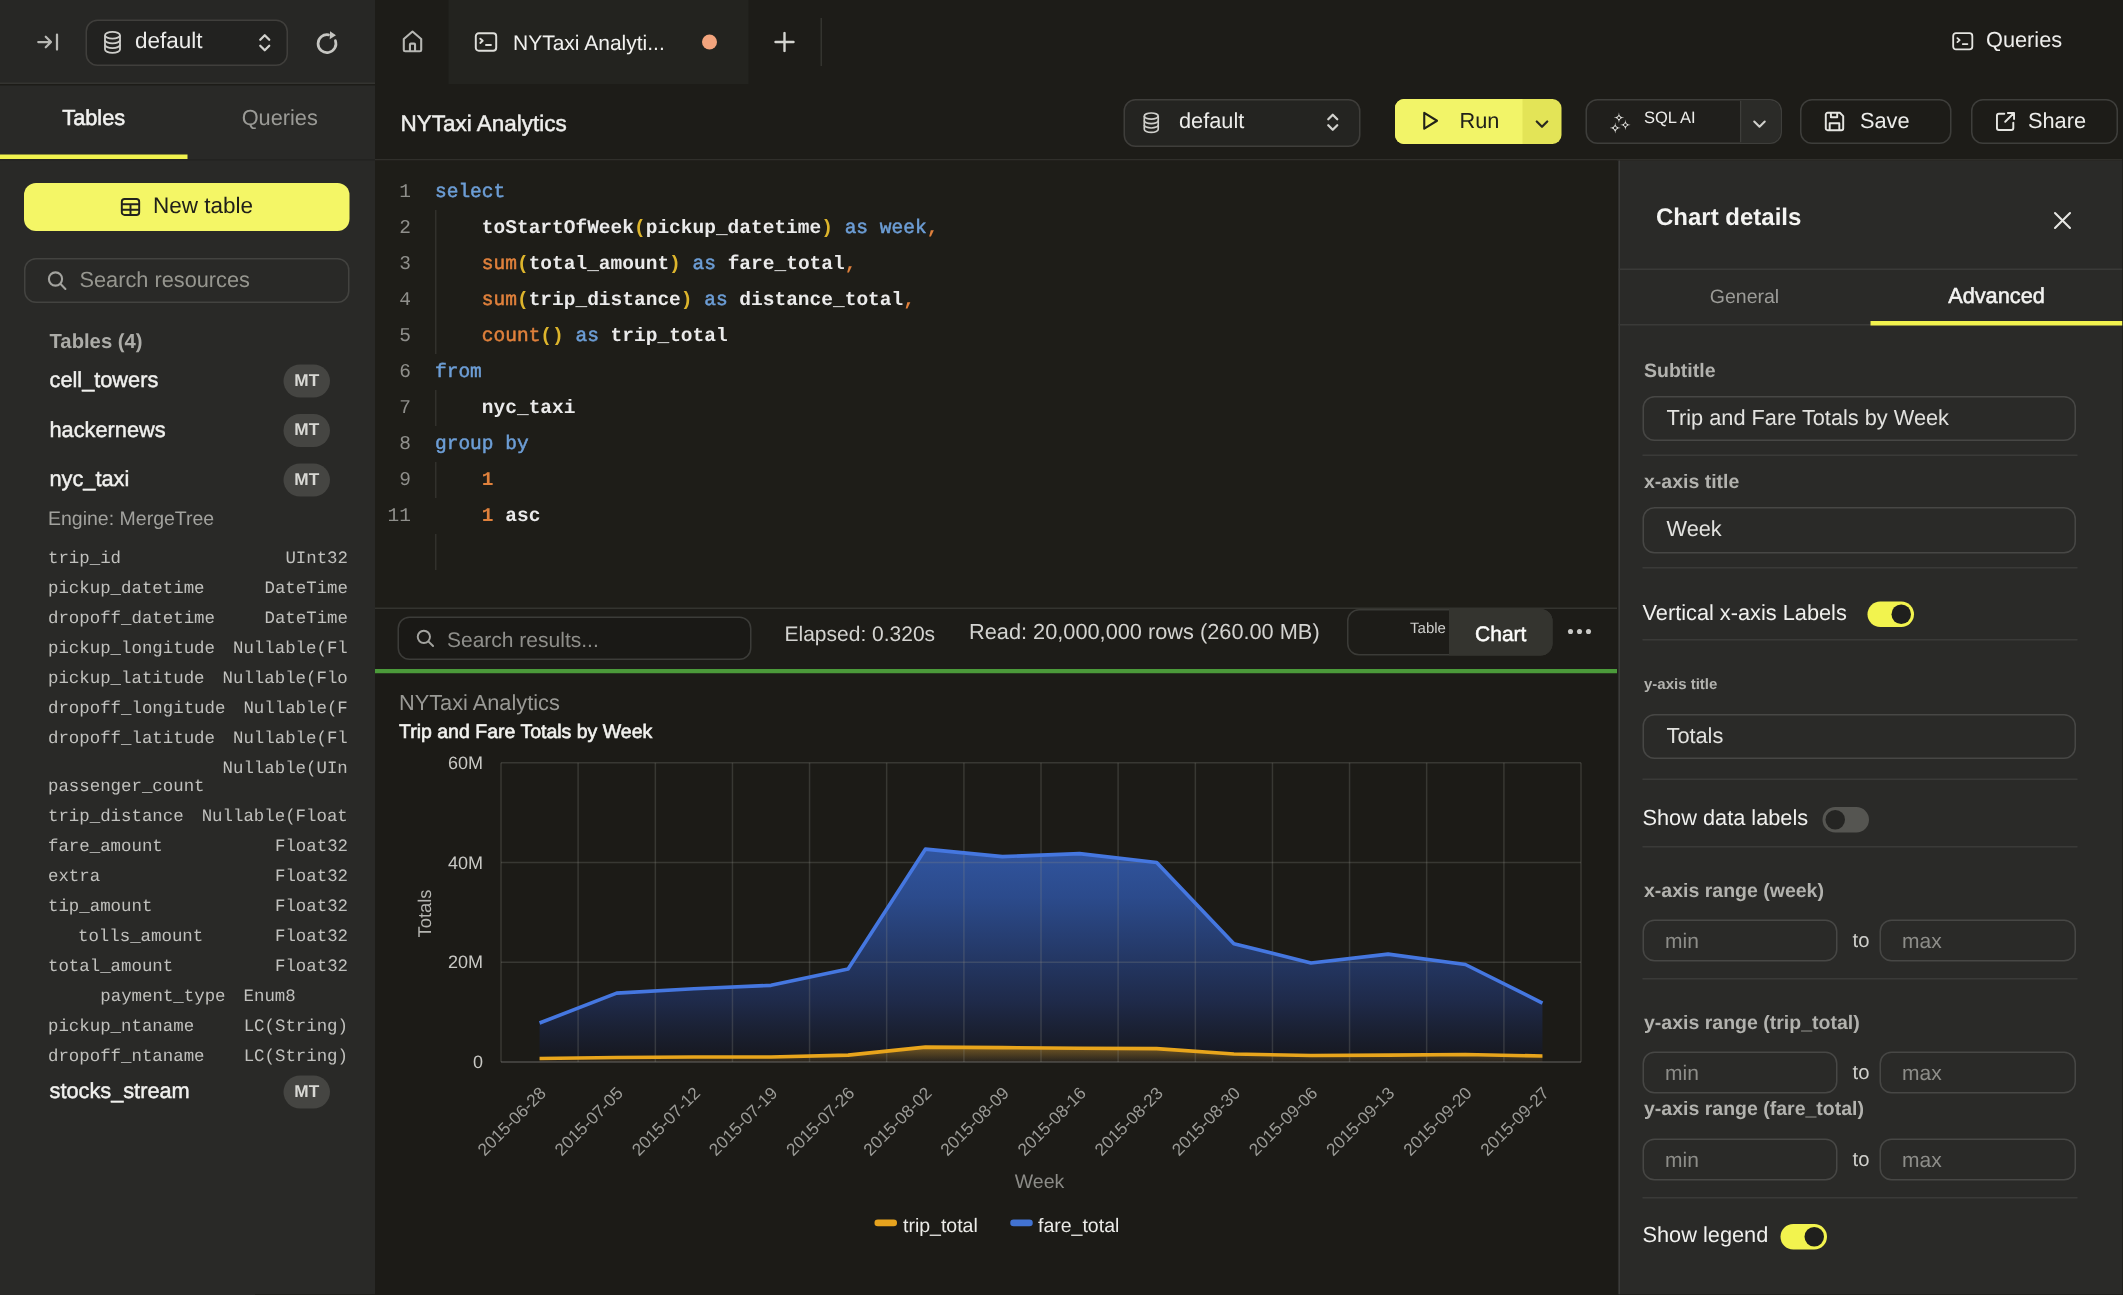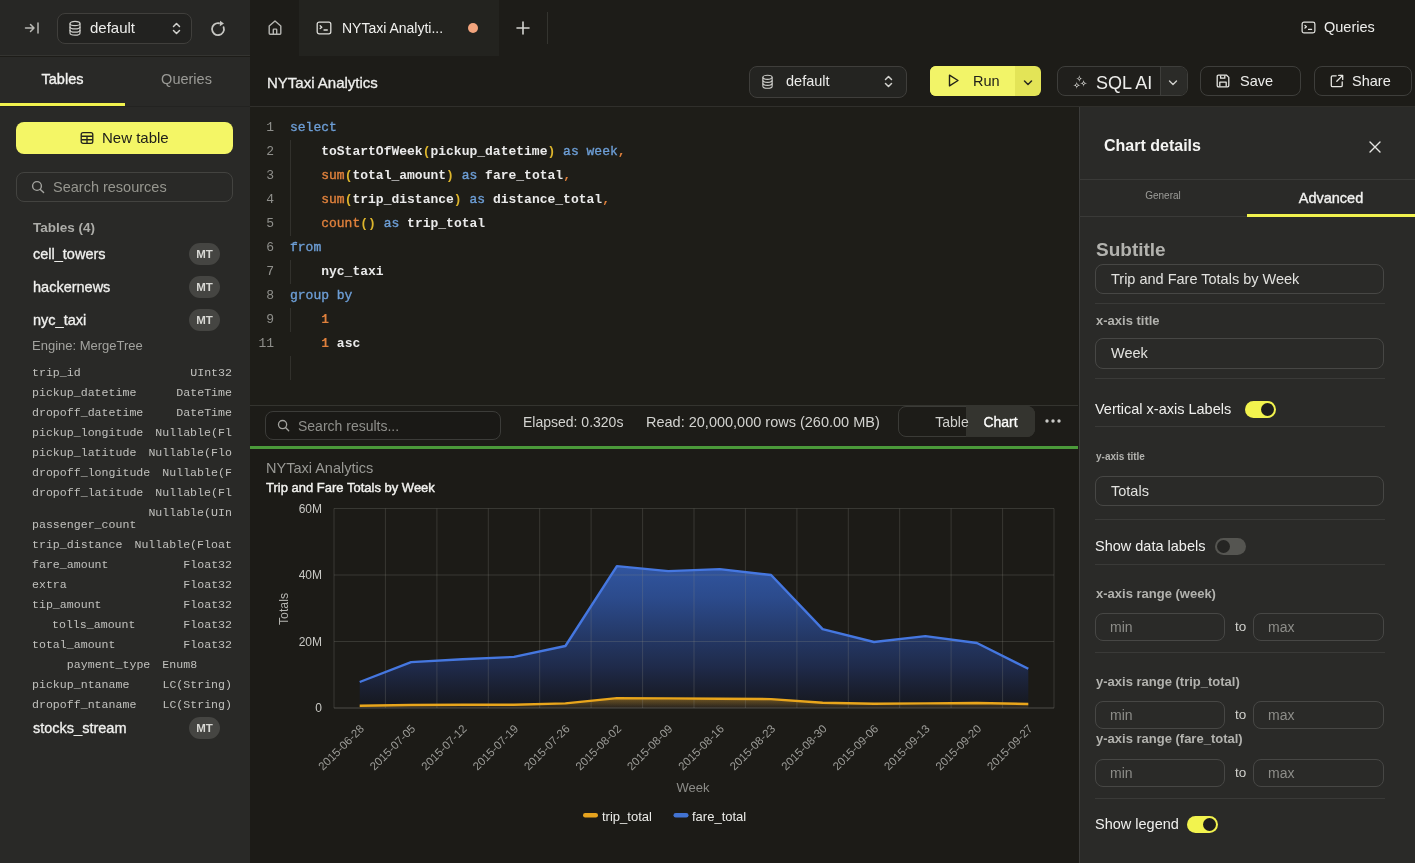--- a/index.html
+++ b/index.html
@@ -193,21 +193,21 @@
     <path d="M2.5 4 6 7.5 9.5 4"></path>
   </svg>
 
   <div class="abs" style="left:1057px;top:66px;width:131px;height:30px;background:#201f1c;border:1px solid #3e3e3b;border-radius:8px;"></div>
   <div class="abs" style="left:1160px;top:67px;width:27px;height:28px;background:#2b2b28;border-radius:0 7px 7px 0;border-left:1px solid #3e3e3b;"></div>
   <svg class="abs" style="left:1072px;top:73px;" width="16" height="16" viewBox="0 0 16 16" fill="#e8e8e4" fill-rule="evenodd">
     <path d="M7.3 1.9Q7.3 5.5 10.9 5.5Q7.3 5.5 7.3 9.1Q7.3 5.5 3.7 5.5Q7.3 5.5 7.3 1.9ZM8.2 5.5a0.9 0.9 0 1 0 -1.8 0a0.9 0.9 0 1 0 1.8 0Z"></path>
     <path d="M4.8 8.5Q4.8 12.3 8.6 12.3Q4.8 12.3 4.8 16.1Q4.8 12.3 1.0 12.3Q4.8 12.3 4.8 8.5ZM5.75 12.3a0.95 0.95 0 1 0 -1.9 0a0.95 0.95 0 1 0 1.9 0Z"></path>
     <path d="M11.6 6.7Q11.6 10.3 15.2 10.3Q11.6 10.3 11.6 13.9Q11.6 10.3 8.0 10.3Q11.6 10.3 11.6 6.7ZM12.5 10.3a0.9 0.9 0 1 0 -1.8 0a0.9 0.9 0 1 0 1.8 0Z"></path>
   </svg>
-  <div class="abs" style="left:1096px;top:73px;font-size:18px;color:#ededeb;">SQL AI</div>
+  <div class="abs" style="left:1096px;top:73px;font-size:11px;color:#ededeb;">SQL AI</div>
   <svg class="abs" style="left:1167px;top:77px;" width="12" height="12" viewBox="0 0 12 12" fill="none" stroke="#cfcfcb" stroke-width="1.4" stroke-linecap="round" stroke-linejoin="round">
     <path d="M2.5 4 6 7.5 9.5 4"></path>
   </svg>
 
   <div class="abs" style="left:1200px;top:66px;width:101px;height:30px;border:1px solid #3e3e3b;border-radius:8px;"></div>
   <svg class="abs" style="left:1215px;top:73px;" width="16" height="16" viewBox="0 0 16 16" fill="none" stroke="#e5e5e1" stroke-width="1.3" stroke-linejoin="round">
     <path d="M2.2 3.4a1.2 1.2 0 0 1 1.2-1.2h8.2l2.2 2.2v8.2a1.2 1.2 0 0 1-1.2 1.2H3.4a1.2 1.2 0 0 1-1.2-1.2Z"></path>
     <path d="M4.8 13.6V9.2h6.4v4.4M5.6 2.4v2.8h4.2V2.4"></path>
   </svg>
   <div class="abs" style="left:1240px;top:73px;font-size:14.5px;color:#ededeb;">Save</div>
@@ -282,21 +282,21 @@
   <div class="abs" style="left:265px;top:411px;width:236px;height:29px;background:#1a1916;border:1px solid #3c3c39;border-radius:8px;"></div>
   <svg class="abs" style="left:277px;top:419px;" width="13" height="13" viewBox="0 0 14 14" fill="none" stroke="#a3a39f" stroke-width="1.4" stroke-linecap="round">
     <circle cx="6" cy="6" r="4.4"></circle>
     <path d="M9.4 9.4 12.6 12.6"></path>
   </svg>
   <div class="abs" style="left:298px;top:418px;font-size:14px;color:#8f8f8b;">Search results...</div>
   <div class="abs" style="left:523px;top:414px;font-size:14px;color:#d3d3d0;">Elapsed: 0.320s</div>
   <div class="abs" style="left:646px;top:414px;font-size:14.5px;color:#d3d3d0;">Read: 20,000,000 rows (260.00 MB)</div>
   <div class="abs" style="left:898px;top:406px;width:137px;height:31px;border:1px solid #3b3b37;border-radius:8px;"></div>
   <div class="abs" style="left:966px;top:406px;width:69px;height:31px;background:#34342f;border-radius:0 8px 8px 0;"></div>
-  <div class="abs" style="left:898px;top:414px;width:84px;text-align:center;font-size:14px;color:#cfcfcc;padding-left:24px;">Table</div>
+  <div class="abs" style="left:898px;top:414px;width:84px;text-align:center;font-size:10px;color:#cfcfcc;padding-left:24px;">Table</div>
   <div class="abs" style="left:966px;top:414px;width:69px;text-align:center;font-size:14px;color:#fdfdfb;-webkit-text-stroke:0.3px #fdfdfb;">Chart</div>
   <svg class="abs" style="left:1044px;top:418px;" width="18" height="6" viewBox="0 0 18 6" fill="#c9c9c6">
       <circle cx="3" cy="3" r="1.7"></circle>
       <circle cx="9" cy="3" r="1.7"></circle>
       <circle cx="15" cy="3" r="1.7"></circle>
     </svg>
 
   <div class="abs" style="left:250px;top:446px;width:828px;height:2.5px;background:#4b9a3a;"></div>
 
   <div class="abs" style="left:250px;top:449px;width:828px;height:414px;background:#1c1b17;"></div>
@@ -365,27 +365,27 @@
       <rect x="423.5" y="364" width="15" height="4.5" rx="2.2" fill="#4273d2"></rect>
       <text x="442" y="372" font-size="13" fill="#ebebe8" font-family="Liberation Sans">fare_total</text>
     </svg>
 
   <div class="abs" style="left:1079px;top:107px;width:336px;height:756px;background:#2a2a28;border-left:1px solid #3c3c3a;"></div>
   <div class="abs" style="left:1104px;top:137px;font-size:16px;font-weight:700;color:#f4f4f2;">Chart details</div>
   <svg class="abs" style="left:1368px;top:140px;" width="14" height="14" viewBox="0 0 14 14" stroke="#e6e6e3" stroke-width="1.4" stroke-linecap="round">
     <path d="M2 2l10 10M12 2 2 12"></path>
   </svg>
   <div class="abs" style="left:1079px;top:179px;width:336px;height:1px;background:#3a3a38;"></div>
-  <div class="abs" style="left:1079px;top:190px;width:168px;text-align:center;font-size:10px;color:#9c9c98;">General</div>
+  <div class="abs" style="left:1079px;top:190px;width:168px;text-align:center;font-size:13px;color:#9c9c98;">General</div>
   <div class="abs" style="left:1247px;top:190px;width:168px;text-align:center;font-size:14.5px;color:#f2f2f0;-webkit-text-stroke:0.35px #f2f2f0;">Advanced</div>
   <div class="abs" style="left:1079px;top:216px;width:336px;height:1px;background:#3a3a38;"></div>
   <div class="abs" style="left:1247px;top:214px;width:168px;height:3px;background:#f1f24e;"></div>
 
   <div id="panel">
-      <div class="abs" style="left:1096px;top:239px;font-size:19px;font-weight:700;color:#b2b2ae;">Subtitle</div>
+      <div class="abs" style="left:1096px;top:239px;font-size:13px;font-weight:700;color:#b2b2ae;">Subtitle</div>
       <div class="abs" style="left:1095px;top:264px;width:289px;height:30px;border:1px solid #474745;border-radius:8px;"></div>
       <div class="abs" style="left:1111px;top:270.5px;font-size:14.5px;color:#e2e2df;">Trip and Fare Totals by Week</div>
       <div class="abs" style="left:1095px;top:303px;width:290px;height:1px;background:#3a3a38;"></div>
       <div class="abs" style="left:1096px;top:313px;font-size:13px;font-weight:700;color:#b2b2ae;">x-axis title</div>
       <div class="abs" style="left:1095px;top:338px;width:289px;height:31px;border:1px solid #474745;border-radius:8px;"></div>
       <div class="abs" style="left:1111px;top:345px;font-size:14.5px;color:#e2e2df;">Week</div>
       <div class="abs" style="left:1095px;top:378px;width:290px;height:1px;background:#3a3a38;"></div>
       <div class="abs" style="left:1095px;top:401px;font-size:14.5px;color:#f0f0ee;">Vertical x-axis Labels</div>
       <div class="abs" style="left:1245px;top:401px;width:31px;height:17px;background:#f2f34e;border-radius:9px;"></div>
       <div class="abs" style="left:1261px;top:403px;width:13px;height:13px;background:#1f1f1d;border-radius:50%;"></div>

